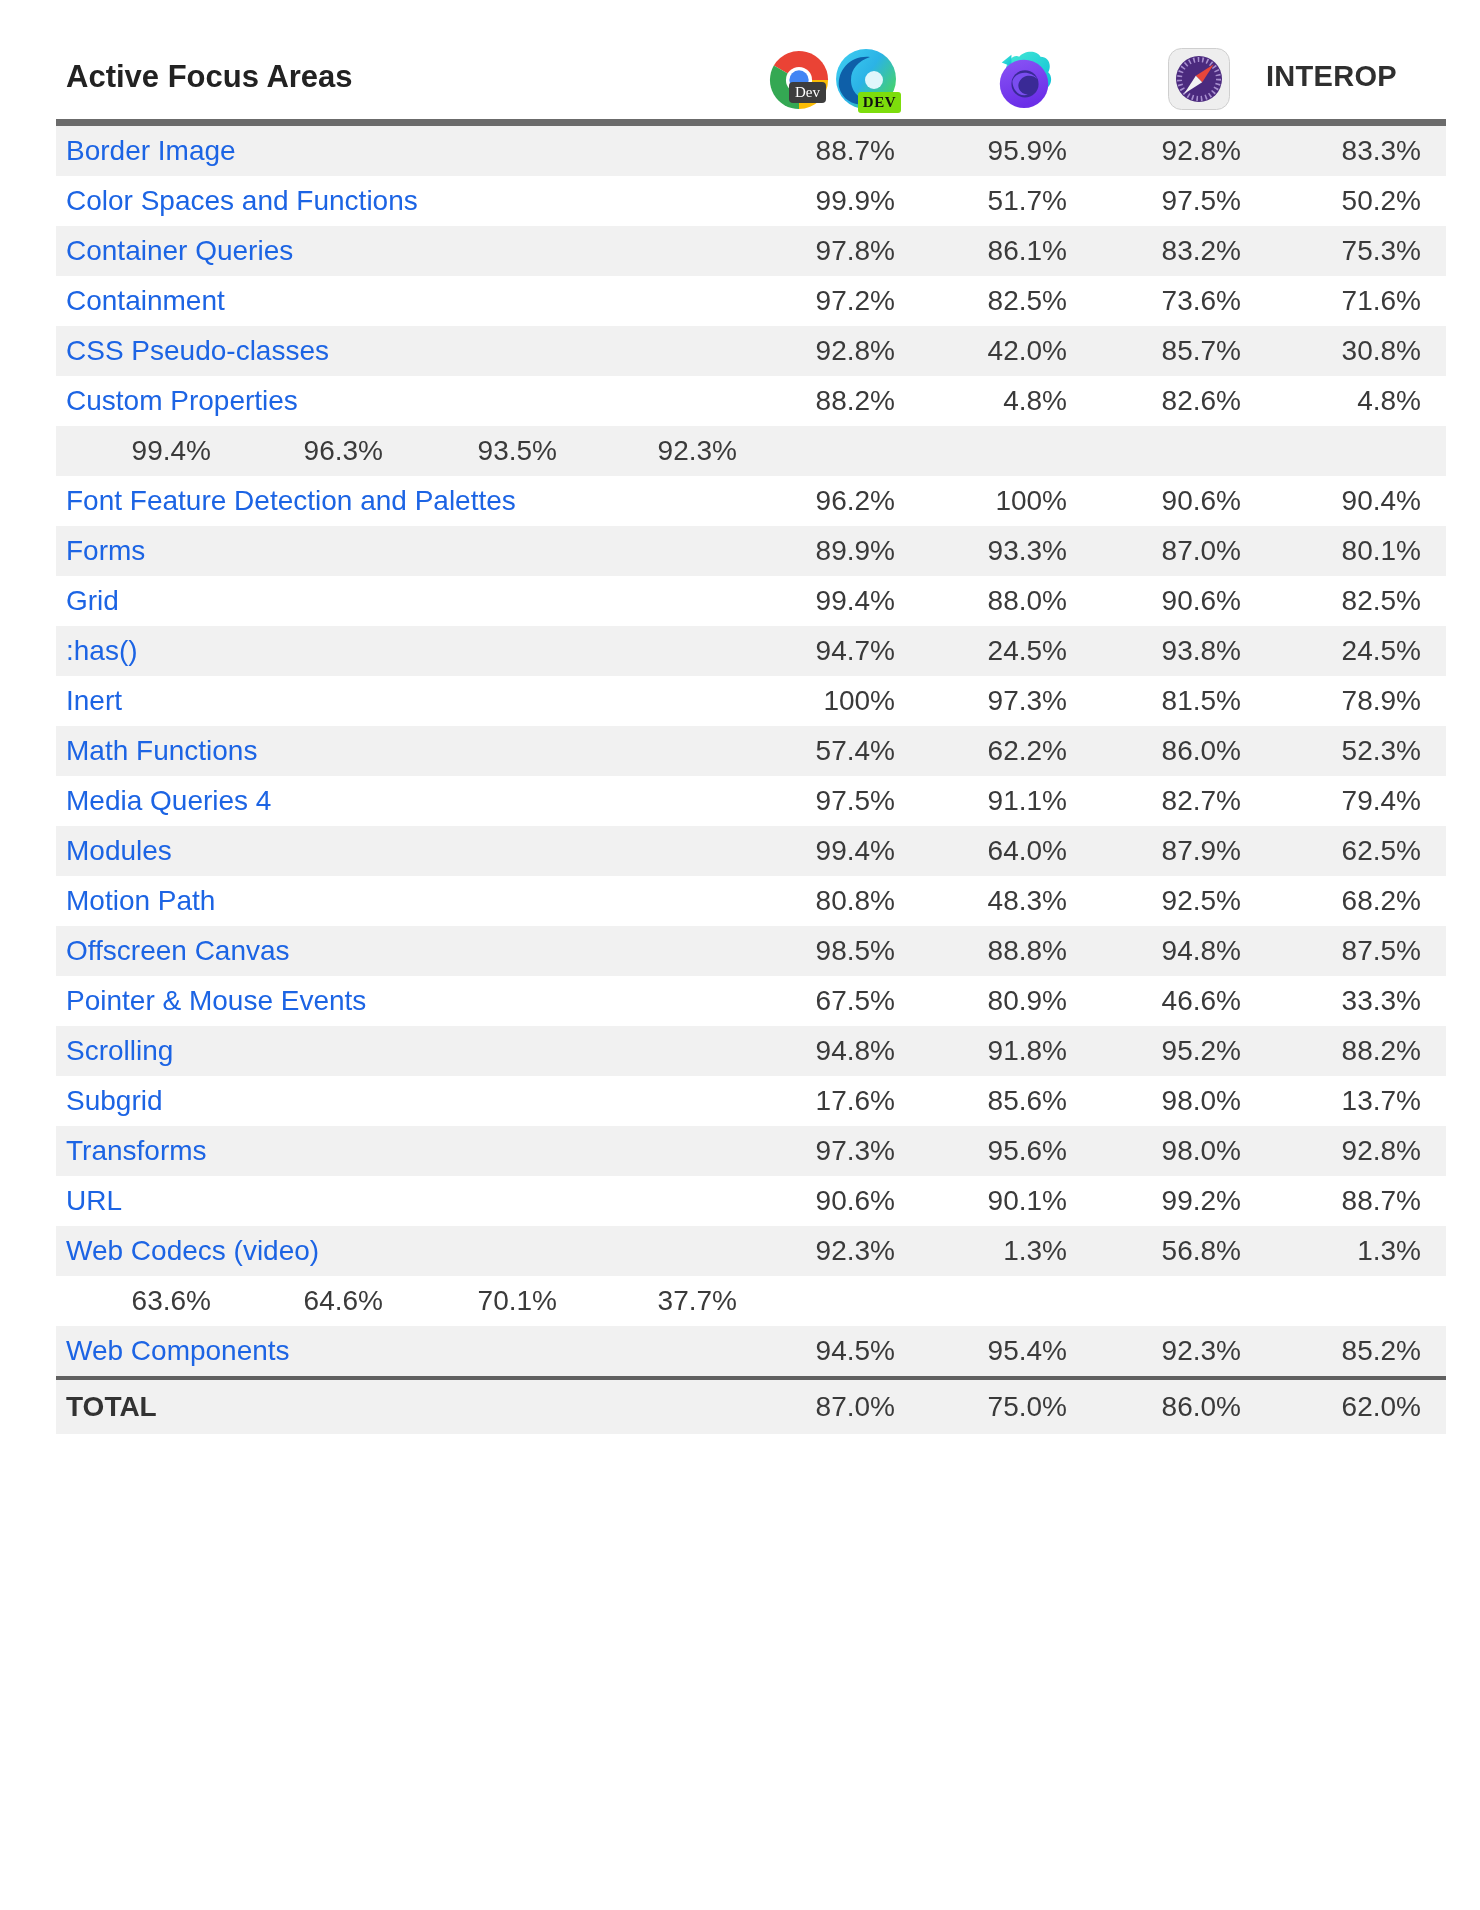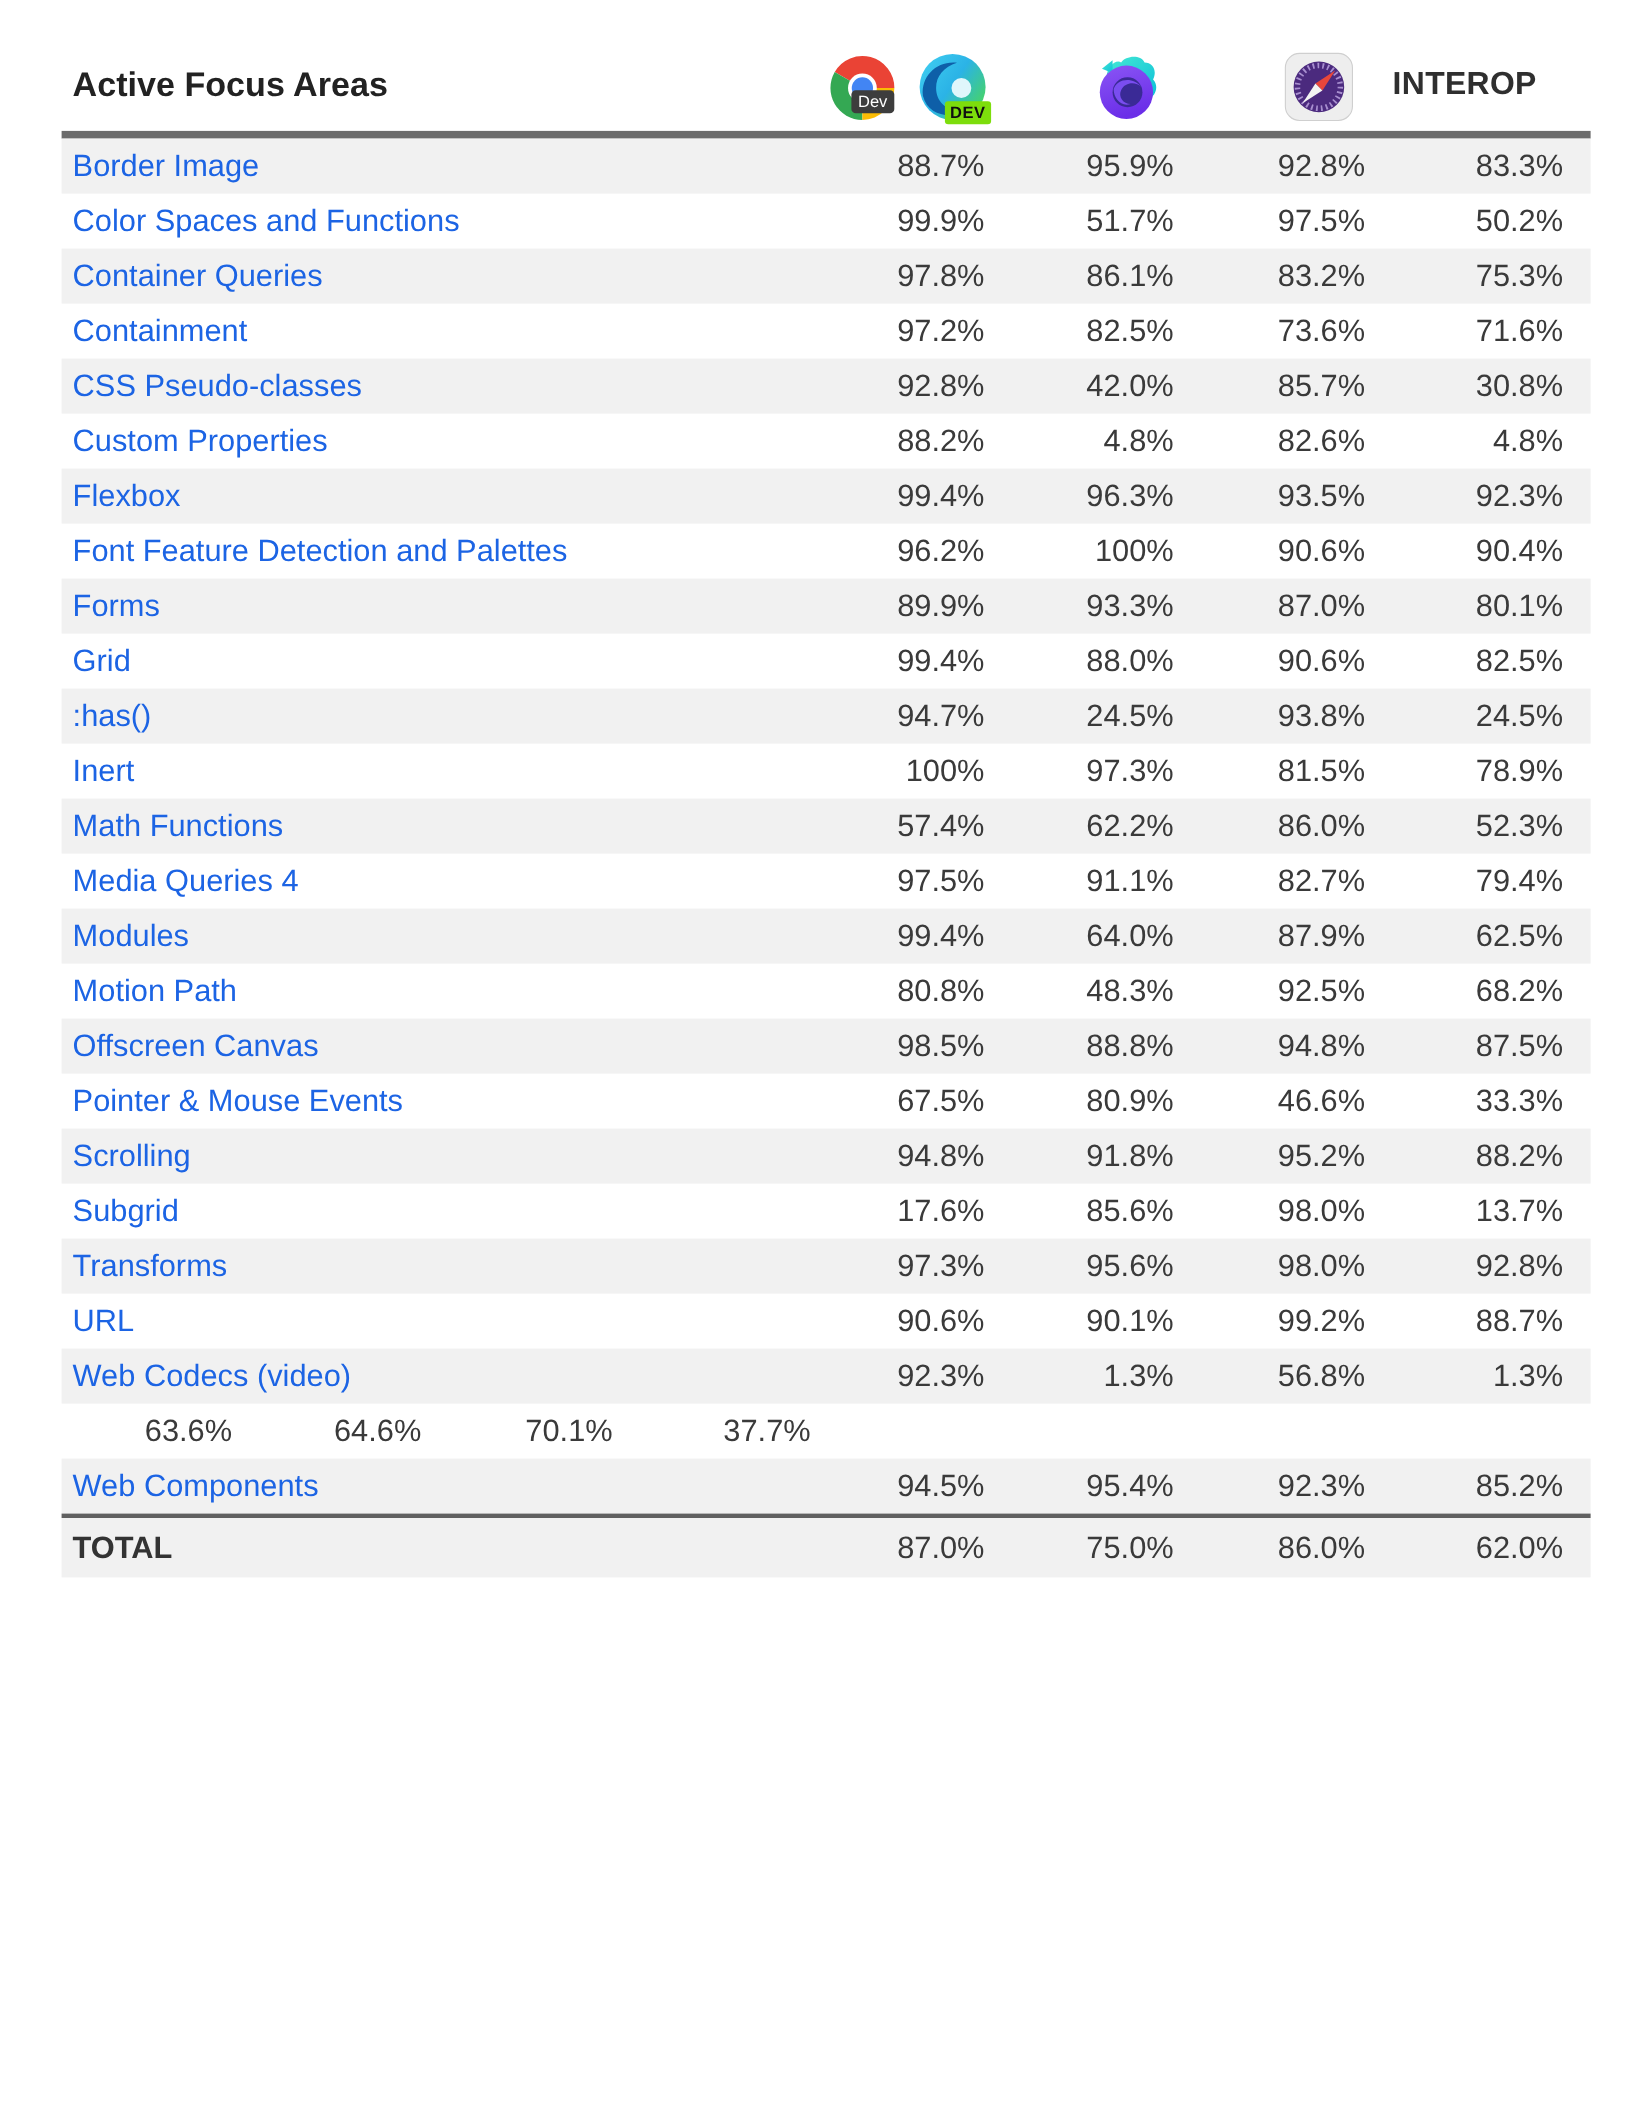--- a/index.html
+++ b/index.html
@@ -10,21 +10,21 @@
     position:relative; overflow:hidden;
   }
   .wrap { position:absolute; left:56px; top:40px; width:1390px; }
 
   
   .header-row { display:flex; align-items:flex-end; height:86px; border-bottom:7px solid var(--header-border,#6b6b6b); }
   .title { font-size:31px; font-weight:bold; color:var(--title-text,#222); padding-bottom:24px; padding-left:6px; }
   .cell.label { flex:1; }
   .c1 { width:180px; } .c2 { width:172px; } .c3 { width:174px; } .c4 { width:180px; }
   .icons { display:flex; justify-content:flex-end; align-items:flex-end; padding-bottom:8px; }
-  .c1.icons { padding-right:22px; gap:19px; }
+  .c1.icons { padding-right:22px; gap:4px;font-family:Liberation Serif, serif; }
   .c2.icons { padding-right:36px; }
   .c3.icons { padding-right:35px; }
   .c4.interop { text-align:left; padding-right:4px; padding-bottom:26px;
     font-weight:bold; font-size:29px; color:var(--interop-text,#2f2f2f); letter-spacing:.3px; }
   .iconwrap { position:relative; display:inline-block; line-height:0; }
   .iconwrap svg { display:block; }
   .chrome-badge { position:absolute; left:21px; bottom:8px; background:var(--chrome-badge-bg,#3d3d3d);
     color:#fff; font-size:15px; line-height:15px; padding:3px 6px; border-radius:4px; }
   .edge-badge { position:absolute; right:-3px; bottom:-2px; background:var(--edge-badge-bg,#7ddd0c);
     color:#101010; font-weight:bold; font-size:15px; line-height:15px; padding:3px 5px; border-radius:3px; letter-spacing:.5px; }
@@ -154,21 +154,20 @@
         <div class="cell num c4">30.8%</div>
       </div>
       <div class="row">
         <div class="cell label"><a class="flink">Custom Properties</a></div>
         <div class="cell num c1">88.2%</div>
         <div class="cell num c2">4.8%</div>
         <div class="cell num c3">82.6%</div>
         <div class="cell num c4">4.8%</div>
       </div>
       <div class="row">
-        <div class="cell label"><a class="flink">Flexbox</a></div>
         <div class="cell num c1">99.4%</div>
         <div class="cell num c2">96.3%</div>
         <div class="cell num c3">93.5%</div>
         <div class="cell num c4">92.3%</div>
       </div>
       <div class="row">
         <div class="cell label"><a class="flink">Font Feature Detection and Palettes</a></div>
         <div class="cell num c1">96.2%</div>
         <div class="cell num c2">100%</div>
         <div class="cell num c3">90.6%</div>

